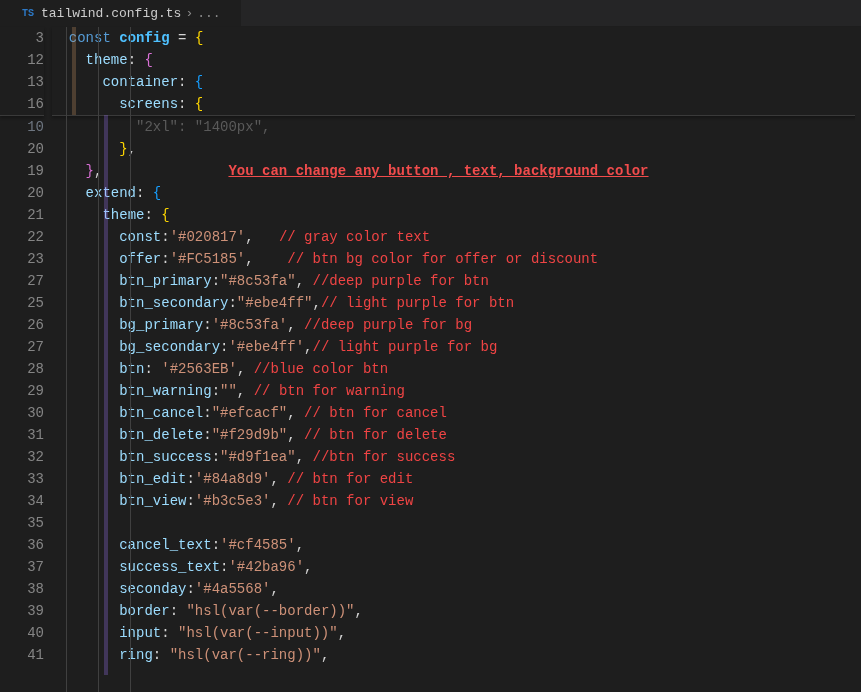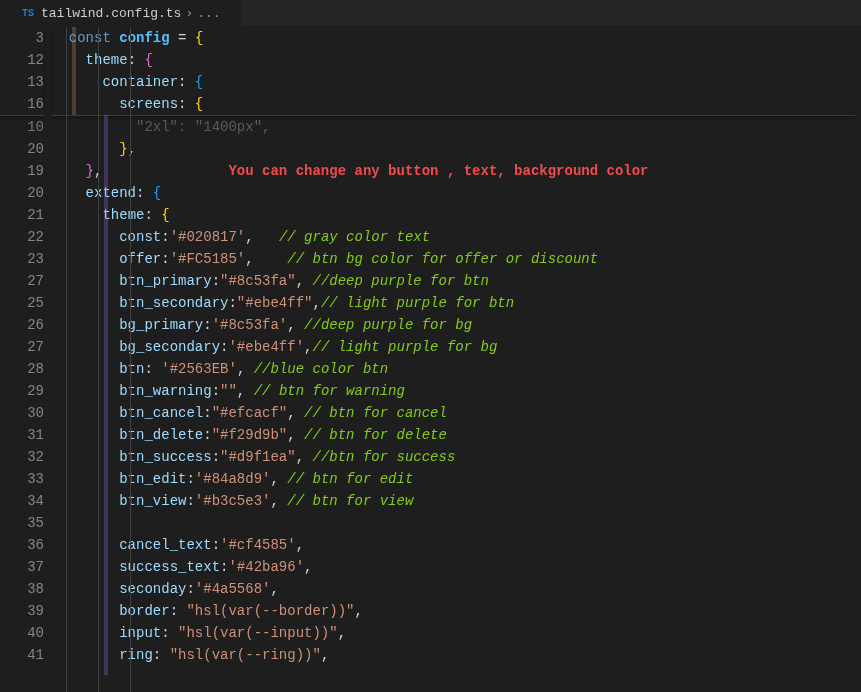--- a/index.html
+++ b/index.html
@@ -105,25 +105,26 @@
   .fold-marker.purple { background: #a277ff44; }
   
   .kw       { color: #569cd6; }            
   .prop     { color: #9cdcfe; }            
   .prop2    { color: #4fc1ff; font-weight: bold; }            
   .str      { color: #ce9178; }            
   .punct    { color: #d4d4d4; }
   .brace    { color: #da70d6; }
   .brace-y  { color: #ffd700; }
   .brace-b  { color: #179fff; }
-  .comment  { color: #84cc16; font-style: italic; }
+  .comment  { color: #ef4444; }
   .dim      { color: #5a5a5a; }            
   .red-note {
     color: #f14c4c;
     font-weight: bold;
+    text-decoration: underline;
   }
   .minimap {
     position: absolute;
     right: 0;
     top: 0;
     bottom: 0;
     width: 6px;
     background: #1e1e1e;
   }
 </style>

